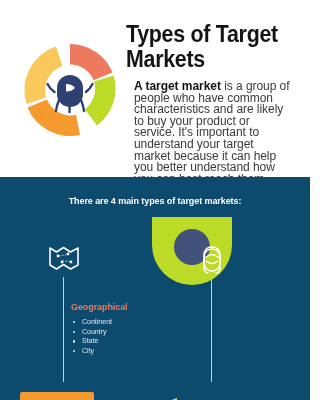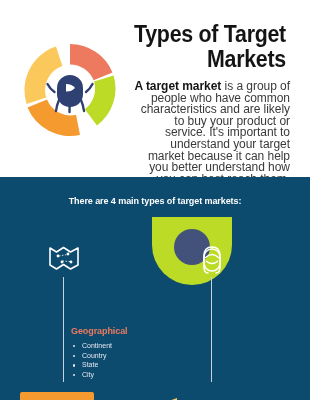--- a/index.html
+++ b/index.html
@@ -31,21 +31,20 @@
     top: 38px;
     width: 104px;
     height: 104px;
   }
 
   #hero-text {
     position: absolute;
     left: 126px;
     top: 22px;
     width: 172px;
-    text-align: right;
   }
 
   #hero-title {
     font-family: "Liberation Sans Narrow", "Liberation Sans", sans-serif;
     font-weight: bold;
     font-size: 23px;
     line-height: 25px;
     letter-spacing: -0.3px;
     color: #141414;
     margin: 0 0 9px 0;
@@ -122,21 +121,20 @@
     width: 1px;
     height: 105px;
     background: #c9cfdd;
   }
   #card-geographical .card-stem { left: 49px; }
   #card-demographic  .card-stem { left: 59px; }
 
   .card-body {
     position: absolute;
     top: 84px;
-    margin-top: 24px;
   }
   #card-geographical .card-body { left: 57px; }
   #card-demographic  .card-body { left: 67px; }
 
   .card-title {
     font-family: "Liberation Sans Narrow", "Liberation Sans", sans-serif;
     font-weight: bold;
     font-size: 9.5px;
     letter-spacing: -0.1px;
     margin: 0 0 5px 0;

